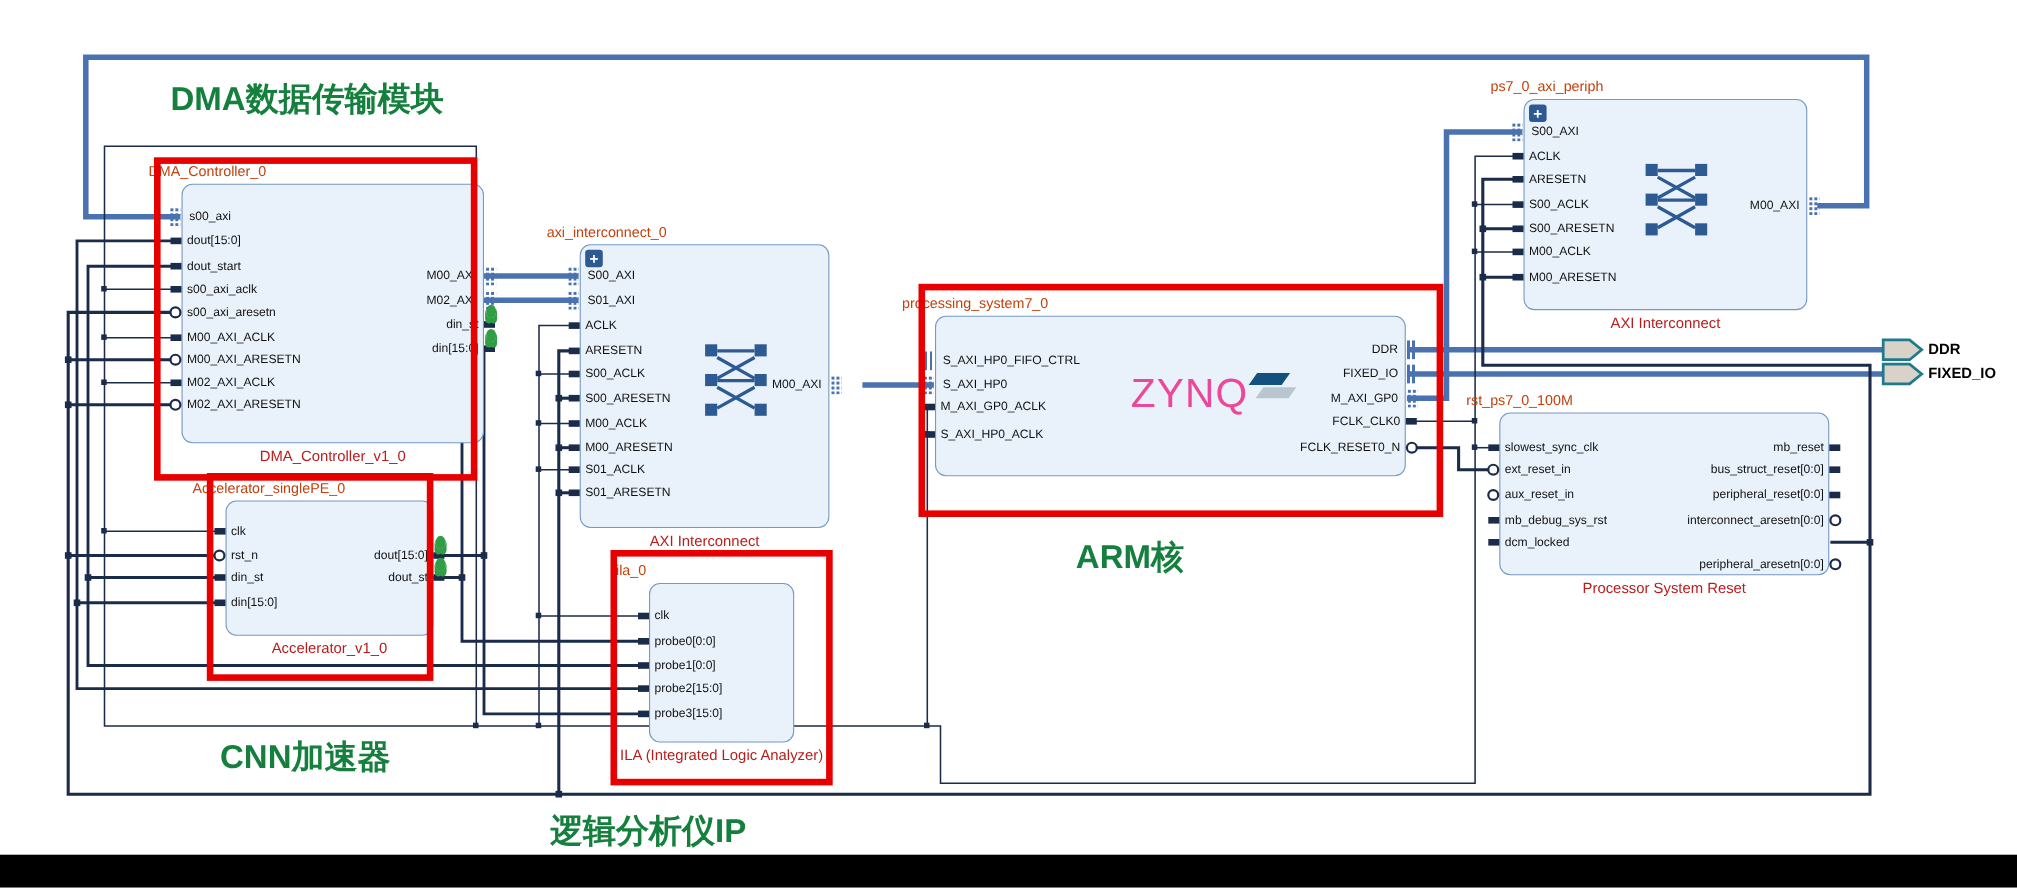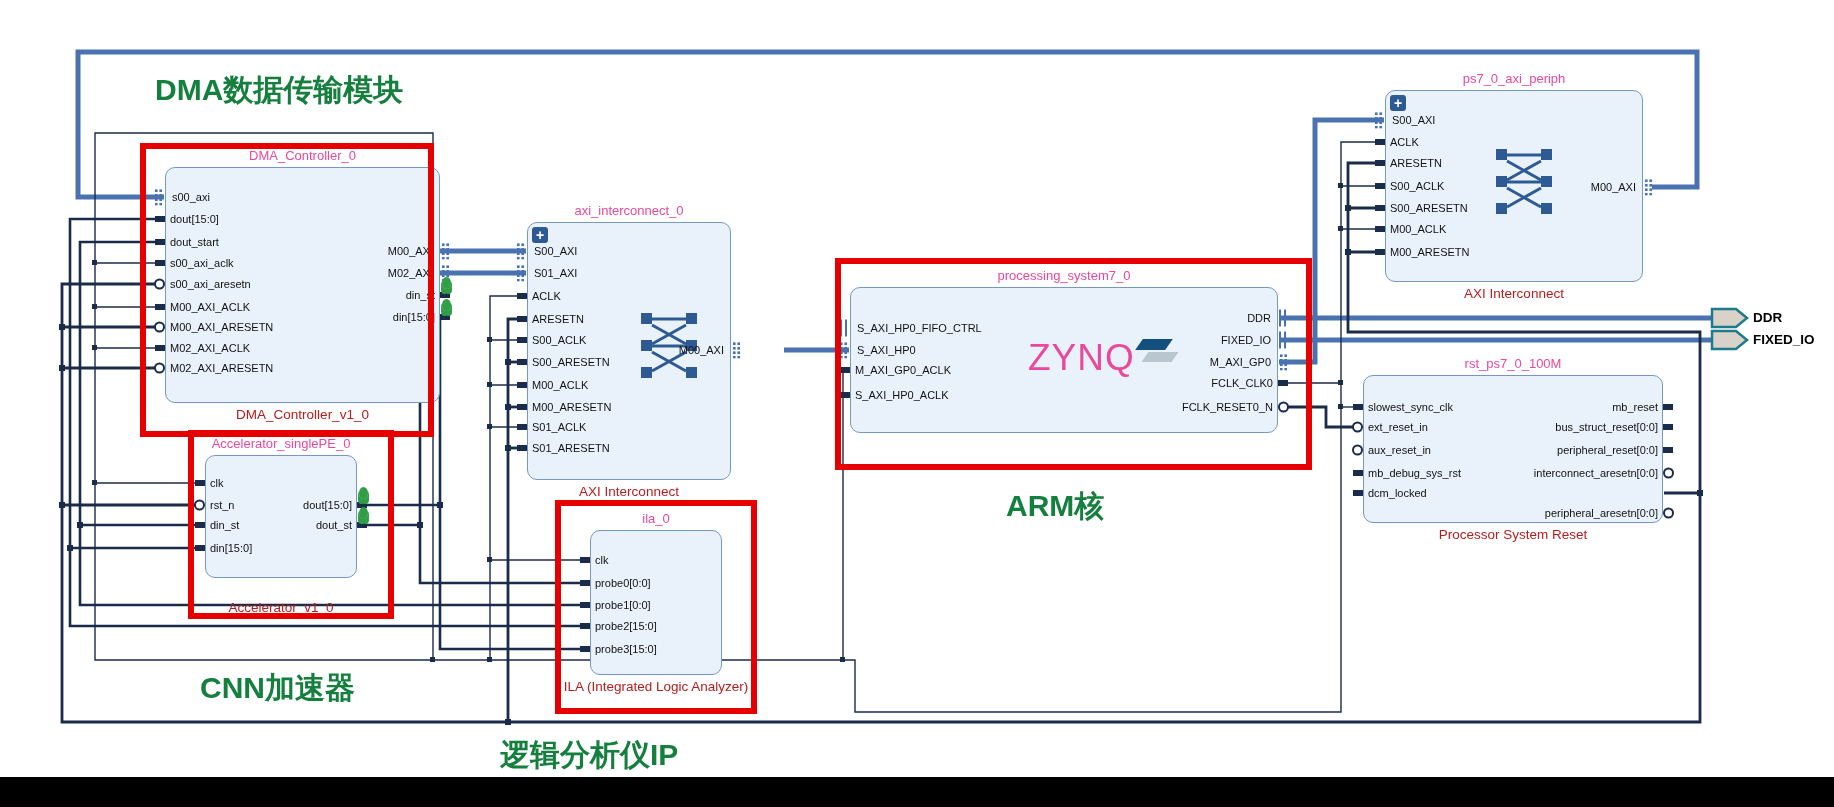--- a/index.html
+++ b/index.html
@@ -5,21 +5,21 @@
   html,body{margin:0;padding:0;}
   body{font-family:"Liberation Sans", sans-serif;}
   #canvas{position:relative;width:1834px;height:807px;background:#ffffff;overflow:hidden;}
   #wires{position:absolute;left:0;top:0;z-index:1;}
   .wb{stroke:#4a72b0;stroke-width:5;fill:none;}
   .wd{stroke:#1b2b4a;stroke-width:2.6;fill:none;}
   .wr{stroke:#1b2b4a;stroke-width:2.8;fill:none;}
   .wc{stroke:#1b2b4a;stroke-width:1.4;fill:none;}
   .blk{position:absolute;z-index:2;}
   .blk .body{position:absolute;left:0;top:0;width:100%;height:100%;background:#e9f2fb;border:1.6px solid #7698c2;border-radius:10px;box-sizing:border-box;}
-  .blk .title{position:absolute;top:-19px;left:-30px;right:-30px;text-align:center;font-size:13px;color:#ec4899;white-space:nowrap;}
+  .blk .title{position:absolute;top:-19px;left:-30px;right:-30px;font-size:13px;color:#c2410c;white-space:nowrap;}
   .blk .footer{position:absolute;left:-40px;right:-40px;text-align:center;font-size:13.5px;color:#b91c1c;white-space:nowrap;}
   .port{position:absolute;height:16px;line-height:16px;font-size:11px;color:#111;white-space:nowrap;z-index:3;}
   .port.l{left:5px;}
   .port.r{right:5px;text-align:right;}
   .plus{display:none;color:#3a62a8;font-weight:bold;font-size:15px;vertical-align:-1px;padding:0 1px;}
   .port.axi .plus, .port.axibars .plus, .port.axinc .plus{display:inline;}
   .pin{position:absolute;top:50%;transform:translateY(-50%);}
   .port.l .pin{left:-14px;}
   .port.r .pin{right:-14px;}
   .pin.rect{width:10px;height:6px;background:#1b2b4a;}
@@ -158,32 +158,32 @@
       <div class="port l " style="top: 109px;"><span class="pin inv"></span><span>s00_axi_aresetn</span></div>
       <div class="port l " style="top: 132px;"><span class="pin rect"></span><span>M00_AXI_ACLK</span></div>
       <div class="port l " style="top: 152px;"><span class="pin inv"></span><span>M00_AXI_ARESETN</span></div>
       <div class="port l " style="top: 173px;"><span class="pin rect"></span><span>M02_AXI_ACLK</span></div>
       <div class="port l " style="top: 193px;"><span class="pin inv"></span><span>M02_AXI_ARESETN</span></div>
       <div class="port r axi" style="top: 76px;"><span class="pin dots"></span><span>M00_AXI</span><span class="plus"></span></div>
       <div class="port r axi" style="top: 98px;"><span class="pin dots"></span><span>M02_AXI</span><span class="plus"></span></div>
       <div class="port r " style="top: 120px;"><span class="pin rect"></span><span class="bug"></span><span>din_st</span></div>
       <div class="port r " style="top: 142px;"><span class="pin rect"></span><span class="bug"></span><span>din[15:0]</span></div>
     </div>
-  <div class="blk" id="blk-accel" style="left:205px;top:455px;width:152px;height:123px;">
+  <div class="blk" id="blk-accel" style="left:205px;top:455px;width:152px;height:123px;padding-left:37px;">
       <div class="body"></div>
       <div class="title">Accelerator_singlePE_0</div>
-      <div class="footer" style="top: 127px; margin-top: 18px;">Accelerator_v1_0</div>
+      <div class="footer" style="top: 127px;">Accelerator_v1_0</div>
       <div class="port l " style="top: 20px;"><span class="pin rect"></span><span>clk</span></div>
       <div class="port l " style="top: 42px;"><span class="pin inv"></span><span>rst_n</span></div>
       <div class="port l " style="top: 62px;"><span class="pin rect"></span><span>din_st</span></div>
       <div class="port l " style="top: 85px;"><span class="pin rect"></span><span>din[15:0]</span></div>
       <div class="port r " style="top: 42px;"><span class="pin rect"></span><span class="bug"></span><span>dout[15:0]</span></div>
       <div class="port r " style="top: 62px;"><span class="pin rect"></span><span class="bug"></span><span>dout_st</span></div>
     </div>
-  <div class="blk" id="blk-axiic" style="left:527px;top:222px;width:204px;height:258px;">
+  <div class="blk" id="blk-axiic" style="left:527px;top:222px;width:227px;height:258px;">
       <div class="body"></div>
       <div class="title">axi_interconnect_0</div>
       <div class="footer" style="top: 262px;">AXI Interconnect</div>
       <div class="expand"></div>
       <div class="icicon" style="left: 113px; top: 90px;"><svg width="58" height="68" viewBox="0 0 58 68">
           <g fill="#2e5a94">
             <rect x="1" y="1" width="11" height="11"></rect>
             <rect x="46" y="1" width="11" height="11"></rect>
             <rect x="1" y="28" width="11" height="11"></rect>
             <rect x="46" y="28" width="11" height="11"></rect>
@@ -284,16 +284,16 @@
     </div>
 
   <div class="redbox" style="left:140px;top:143px;width:282px;height:282px;"></div>
   <div class="redbox" style="left:188px;top:430px;width:194px;height:177px;"></div>
   <div class="redbox" style="left:555px;top:500px;width:190px;height:202px;"></div>
   <div class="redbox" style="left:835px;top:258px;width:465px;height:200px;"></div>
 
   <div class="redlabel" style="left:155px;top:70px;">DMA数据传输模块</div>
   <div class="redlabel" style="left:200px;top:668px;">CNN加速器</div>
   <div class="redlabel" style="left:500px;top:735px;">逻辑分析仪IP</div>
-  <div class="redlabel" style="left:978px;top:486px;margin-left:28px;">ARM核</div>
+  <div class="redlabel" style="left:978px;top:486px;">ARM核</div>
 
   <div class="botbar"></div>
 </div>
 
 </body></html>

